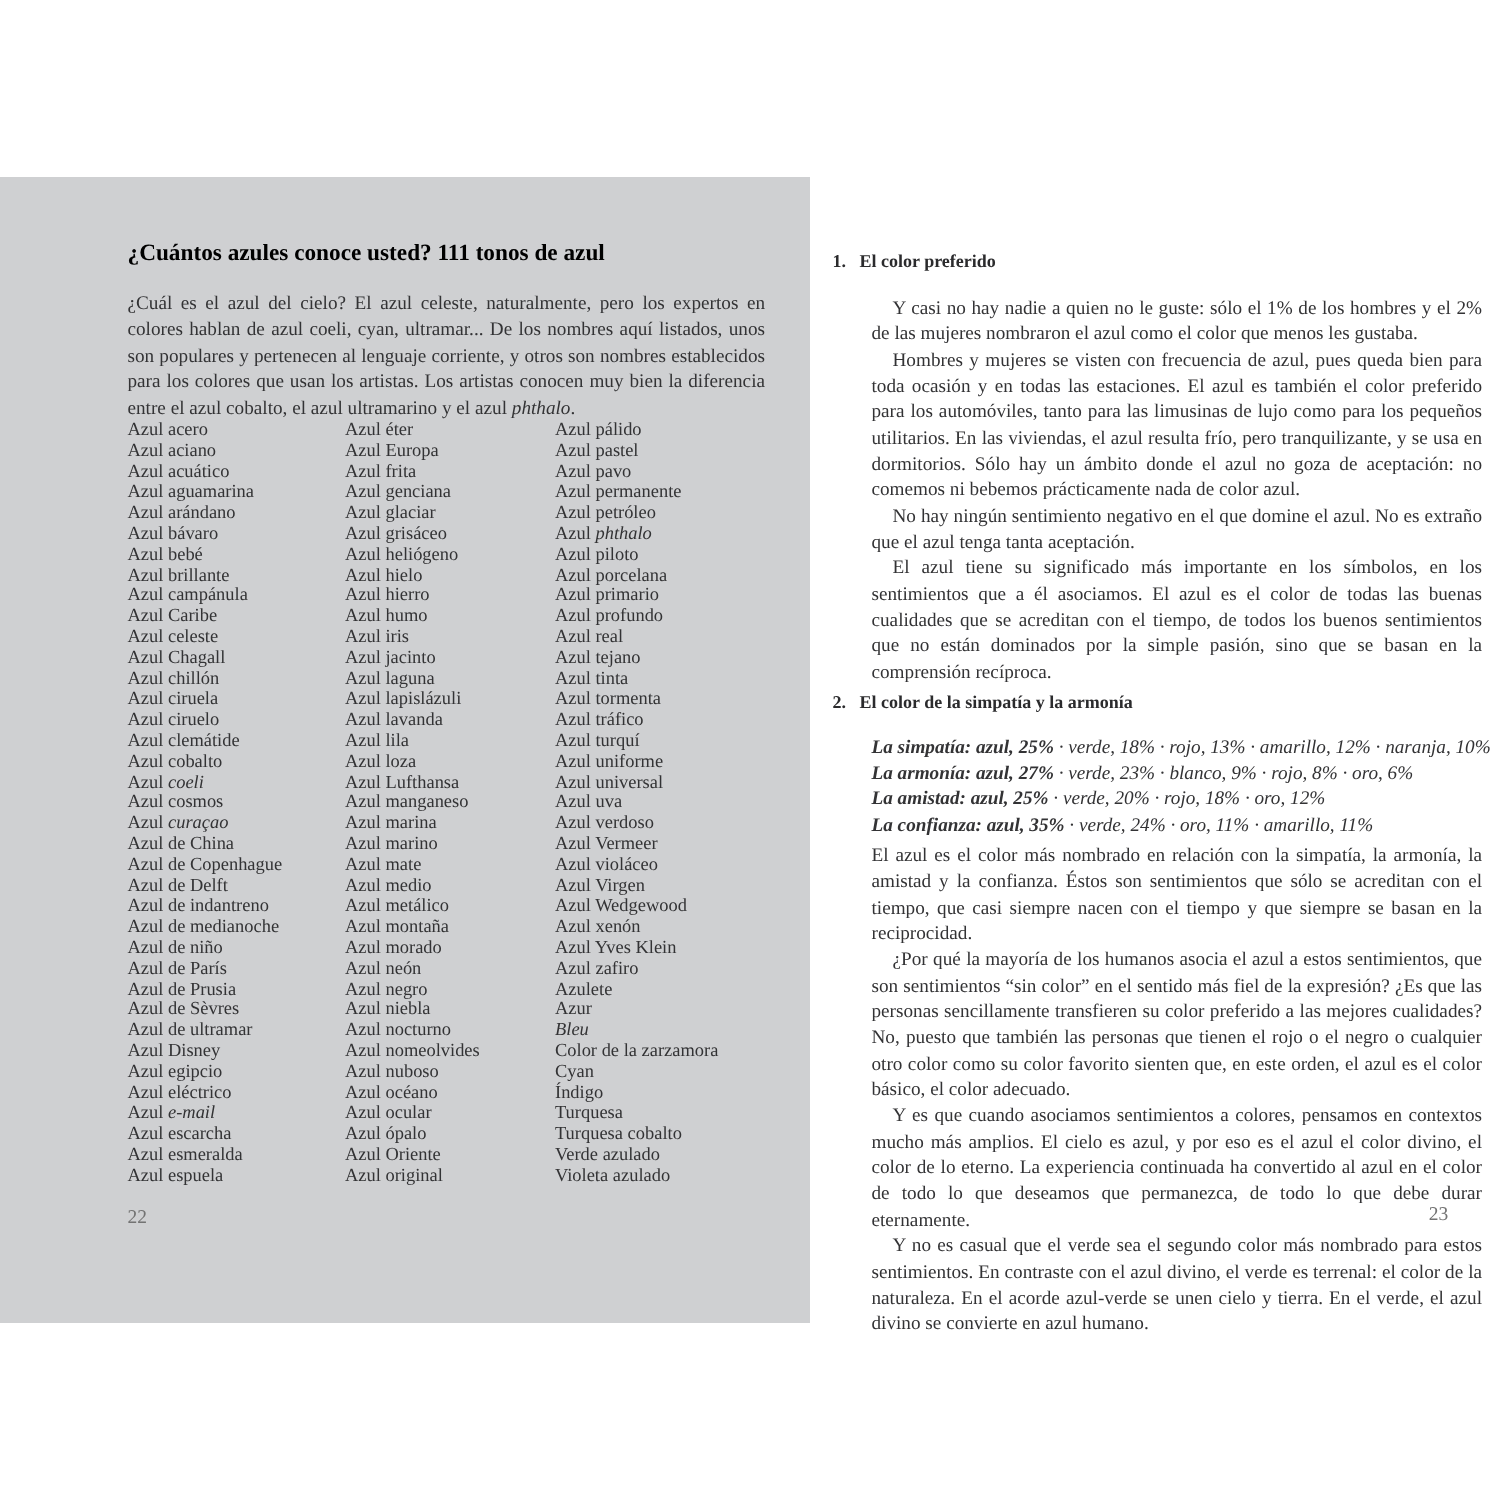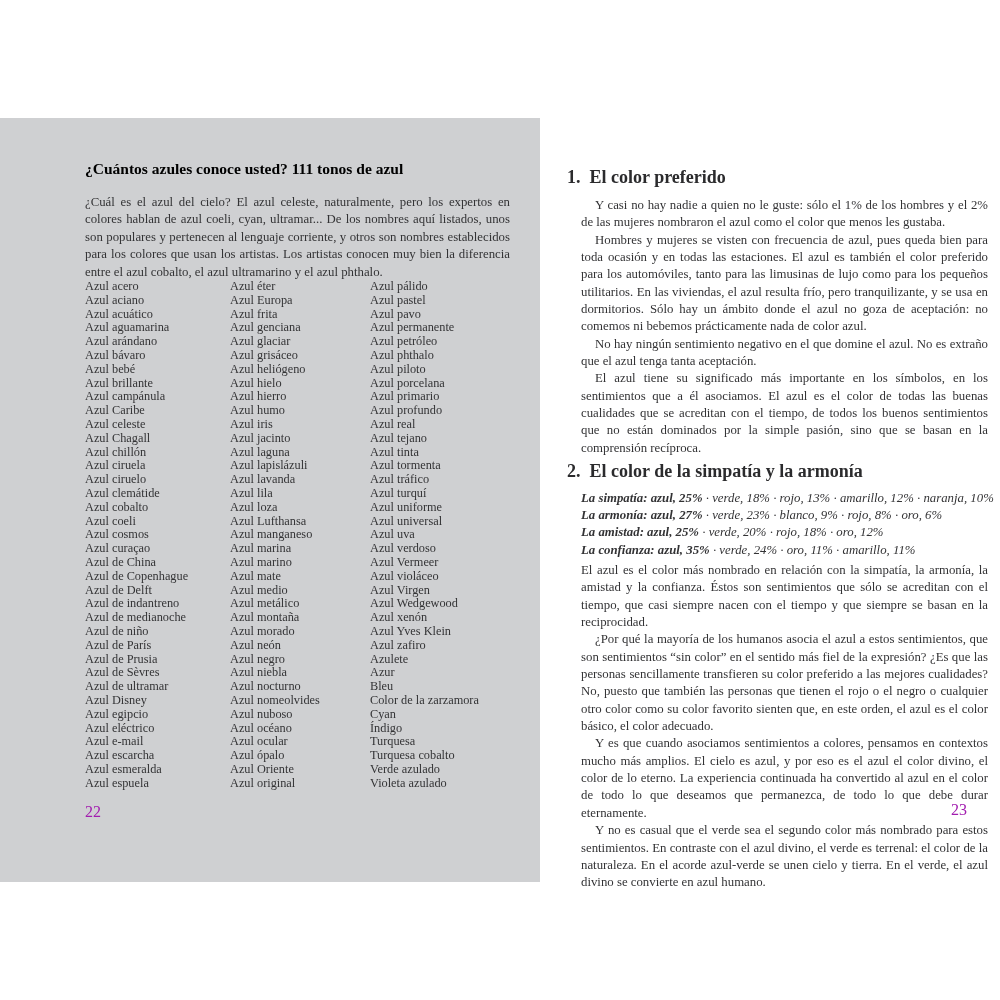--- a/index.html
+++ b/index.html
@@ -27,28 +27,28 @@
     font-size:12.8px;line-height:17.4px;text-align:justify;margin:0;
   }
   .col{
     position:absolute;top:280px;
     font-size:12.3px;line-height:13.8px;
   }
   .col1{left:85px;width:142px;}
   .col2{left:230px;width:138px;}
   .col3{left:370px;width:165px;}
   .row{white-space:nowrap;}
-  .it{}
-  .pagenum{font-size:16px;color:#a21caf;}
+  .it{font-style:italic;}
+  .pagenum{font-size:13px;color:#737373;}
   .pn-left{position:absolute;left:85px;top:803px;}
   .pn-right{position:absolute;left:930px;top:801px;width:58px;text-align:center;}
   
   .rp-heading{
-    position:absolute;left:567px;
-    font-size:18px;font-weight:bold;color:#2b2b2d;white-space:nowrap;
+    position:absolute;left:555px;
+    font-size:12px;font-weight:bold;color:#2b2b2d;white-space:nowrap;
   }
   .h1{top:167px;}
   .h2{top:461px;}
   .hnum{display:inline-block;margin-right:9px;}
   .rp-block{
     position:absolute;left:581px;width:407px;
     font-size:12.8px;line-height:17.35px;text-align:justify;
   }
   .b1{top:197px;}
   .stats-block{top:490px;line-height:17.2px;text-align:left;font-style:italic;}

